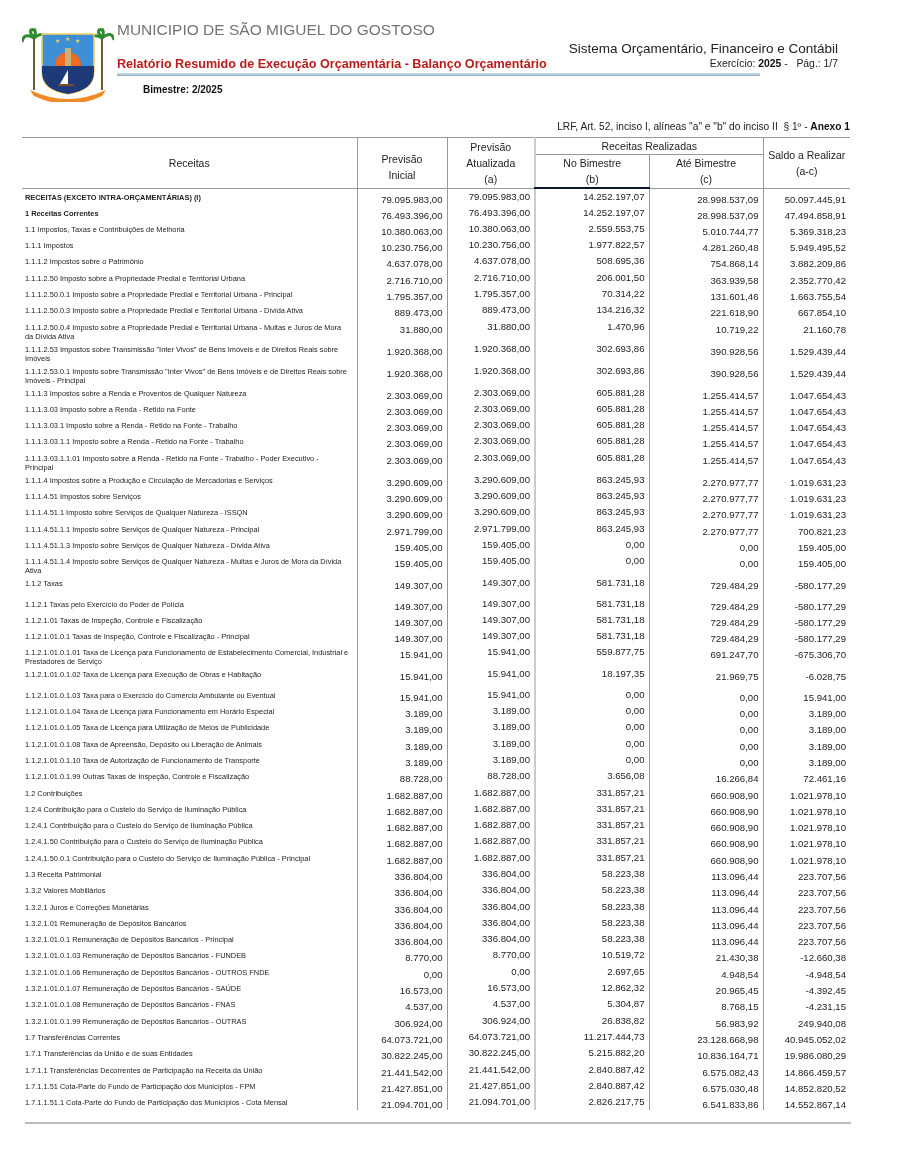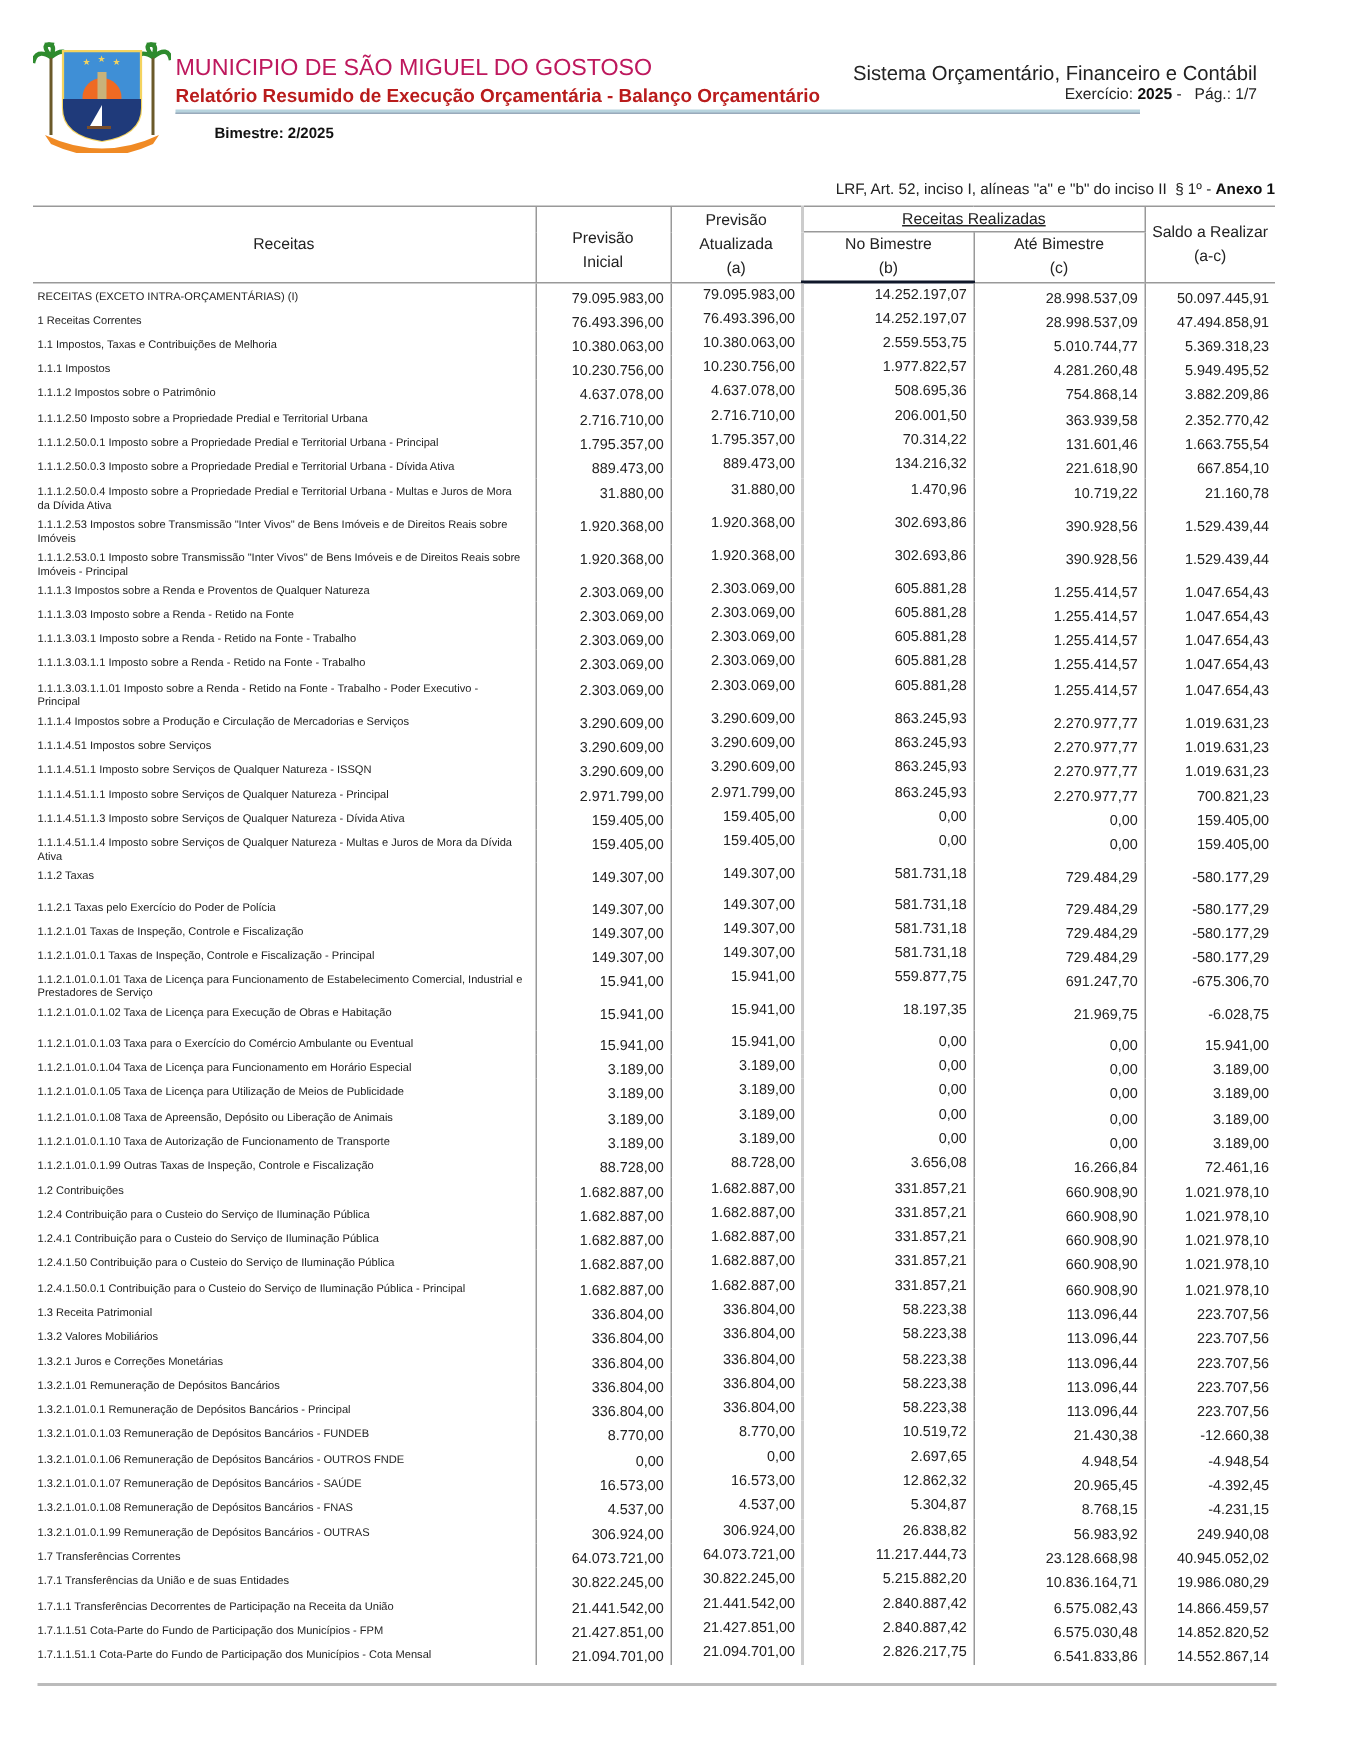--- a/index.html
+++ b/index.html
@@ -1,45 +1,45 @@
 <!DOCTYPE html>
 <html><head>
 <meta charset="utf-8">
 <style>
   * { box-sizing: border-box; margin: 0; padding: 0; }
   html, body { width: 900px; height: 1165px; background: #fff; overflow: hidden; }
   body { font-family: "Liberation Sans", sans-serif; color: #111; position: relative; }
 
   .logo { position: absolute; left: 22px; top: 28px; width: 92px; height: 74px; }
-  .muni { position: absolute; left: 117px; top: 37px; font-size: 15.5px; color: #be185d; letter-spacing: 0px; }
+  .muni { position: absolute; left: 117px; top: 21px; font-size: 15.5px; color: #737373; letter-spacing: 0px; }
   .report-title { position: absolute; left: 117px; top: 57px; font-size: 12.6px; font-weight: bold; color: #b91c1c; }
   .hdr-line { position: absolute; left: 117px; top: 73px; width: 643px; height: 3px; background: #b7d3dd; border-bottom: 1px solid #9ab; }
   .bimestre { position: absolute; left: 117px; top: 84px; font-size: 10px; font-weight: bold; margin-left: 26px; }
   .sistema { position: absolute; right: 62px; top: 41px; font-size: 13.5px; color: #222; }
   .exercicio { position: absolute; right: 62px; top: 58px; font-size: 10.4px; color: #222; }
   .exercicio b { color: #111; text-align: right; }
 
   .lrf { position: absolute; right: 50px; top: 121px; font-size: 10.2px; color: #222; }
   .lrf b { color: #111; }
 
   table.rreo { position: absolute; left: 22px; top: 137px; width: 828px; border-collapse: collapse; table-layout: fixed; }
   table.rreo th { font-weight: normal; font-size: 10.5px; color: #222; text-align: center; line-height: 16px; }
   table.rreo thead tr:first-child th { border-top: 1px solid #999; }
   table.rreo thead th.v { border-left: 1px solid #999; }
   table.rreo thead th.v2 { border-left: 2px solid #ccc; }
-  table.rreo th.sub-top { border-bottom: 1px solid #999; text-decoration: underline; }
+  table.rreo th.sub-top { border-bottom: 1px solid #999; }
   table.rreo td { font-size: 7.4px; color: #222; vertical-align: top; padding-top: 4px; }
   table.rreo td.lab { padding-left: 3px; line-height: 9px; padding-right: 8px; }
   table.rreo td.num { text-align: right; font-size: 9.6px; padding-right: 4px; padding-top: 6px; line-height: 10px; }
   table.rreo td.c1 { border-left: 1px solid #999; }
   table.rreo td.c2 { border-left: 1px solid #999; padding-top: 3px; }
   table.rreo td.c3 { border-left: 2px solid #ccc; padding-top: 3px; margin-left: 43px; }
   table.rreo td.c4 { border-left: 1px solid #999; }
   table.rreo td.c5 { border-left: 1px solid #999; }
-  table.rreo tr.bold td.lab { font-weight: normal; }
+  table.rreo tr.bold td.lab { font-weight: bold; }
   table.rreo tbody tr { height: 16.3px; }
   table.rreo tbody tr.tall { height: 20.3px; }
 
   .foot-line { position: absolute; left: 25px; top: 1122px; width: 826px; height: 2px; background: #bbb; }
   .foot-text { position: absolute; left: 25px; top: 1193px; font-size: 10px; color: #888; }
 </style>
 </head>
 <body>
 
 <div class="logo">

